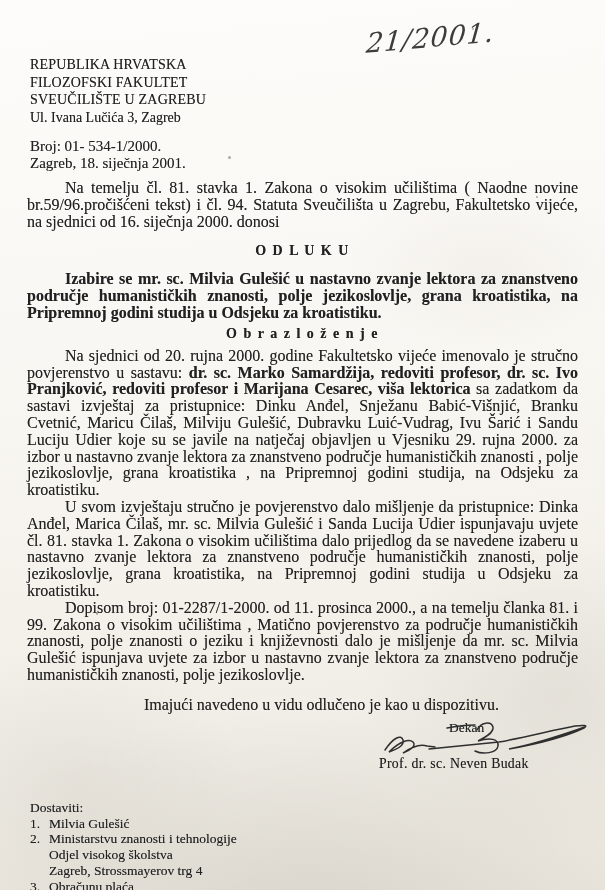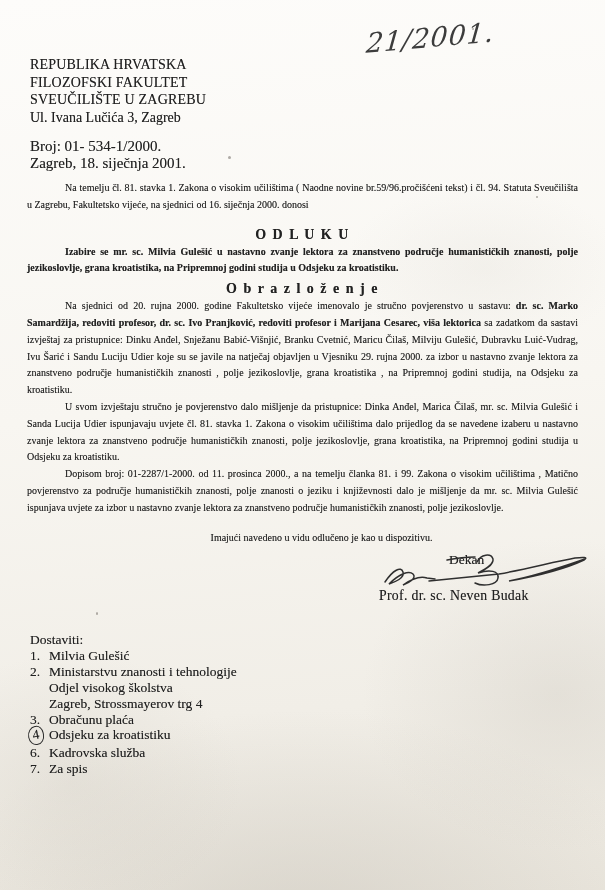--- a/index.html
+++ b/index.html
@@ -14,39 +14,39 @@
     background-image:
       radial-gradient(ellipse 260px 200px at 12% 88%, rgba(203,198,188,0.28), transparent 65%),
       radial-gradient(ellipse 300px 240px at 92% 78%, rgba(198,193,183,0.30), transparent 65%),
       radial-gradient(ellipse 520px 300px at 50% 104%, rgba(188,183,173,0.38), transparent 72%),
       radial-gradient(ellipse 200px 120px at 80% 30%, rgba(210,206,197,0.18), transparent 70%),
       linear-gradient(175deg, #fdfcfa 0%, #f8f6f1 45%, #f1eee7 78%, #eae6dd 100%);
   }
   .content { position:relative; padding:56px 27px 0 27px; }
   .para {
     margin:0; text-align:justify;
-    font-size:10px; line-height:16.8px;
+    font-size:16px; line-height:16.8px;
     text-shadow:0 0 0.4px rgba(40,40,40,0.45);
   }
   .indent { text-indent:38px; }
   .b { font-weight:700; }
   .letterhead { margin-left:3px; }
   .lh-line { font-size:14px; line-height:17.5px; text-shadow:0 0 0.4px rgba(40,40,40,0.5); }
   .lh-bold { font-weight:400; letter-spacing:0.2px; }
   .ref { margin:12px 0 0 3px; }
   .ref-line { font-size:15px; line-height:17px; text-shadow:0 0 0.4px rgba(40,40,40,0.45); }
   .intro { margin-top:8px; }
   .heading {
     text-align:center; font-weight:700; font-size:14px; line-height:18px;
     letter-spacing:1.5px; margin-top:12px;
     text-shadow:0 0 0.4px rgba(30,30,30,0.5);
   }
   .heading-expl { margin-top:3px; }
-  .decision { }
-  .expl1 { }
+  .decision { margin-top:11px; }
+  .expl1 { margin-top:5px; }
   .closing { margin-top:13px; text-align:center; }
   .hw-number {
     position:absolute; left:366px; top:22px;
     font-style:italic; font-size:27px; color:#3c3c3c;
     font-family:"DejaVu Serif",serif;
     transform:rotate(-5deg) skewX(-10deg);
     letter-spacing:1px; white-space:nowrap;
   }
   .sig-block { position:relative; margin:4px 0 0 350px; width:228px; height:58px; }
   .sig-title { position:absolute; left:72px; top:2px; font-size:13.5px; text-shadow:0 0 0.4px rgba(40,40,40,0.45); }

